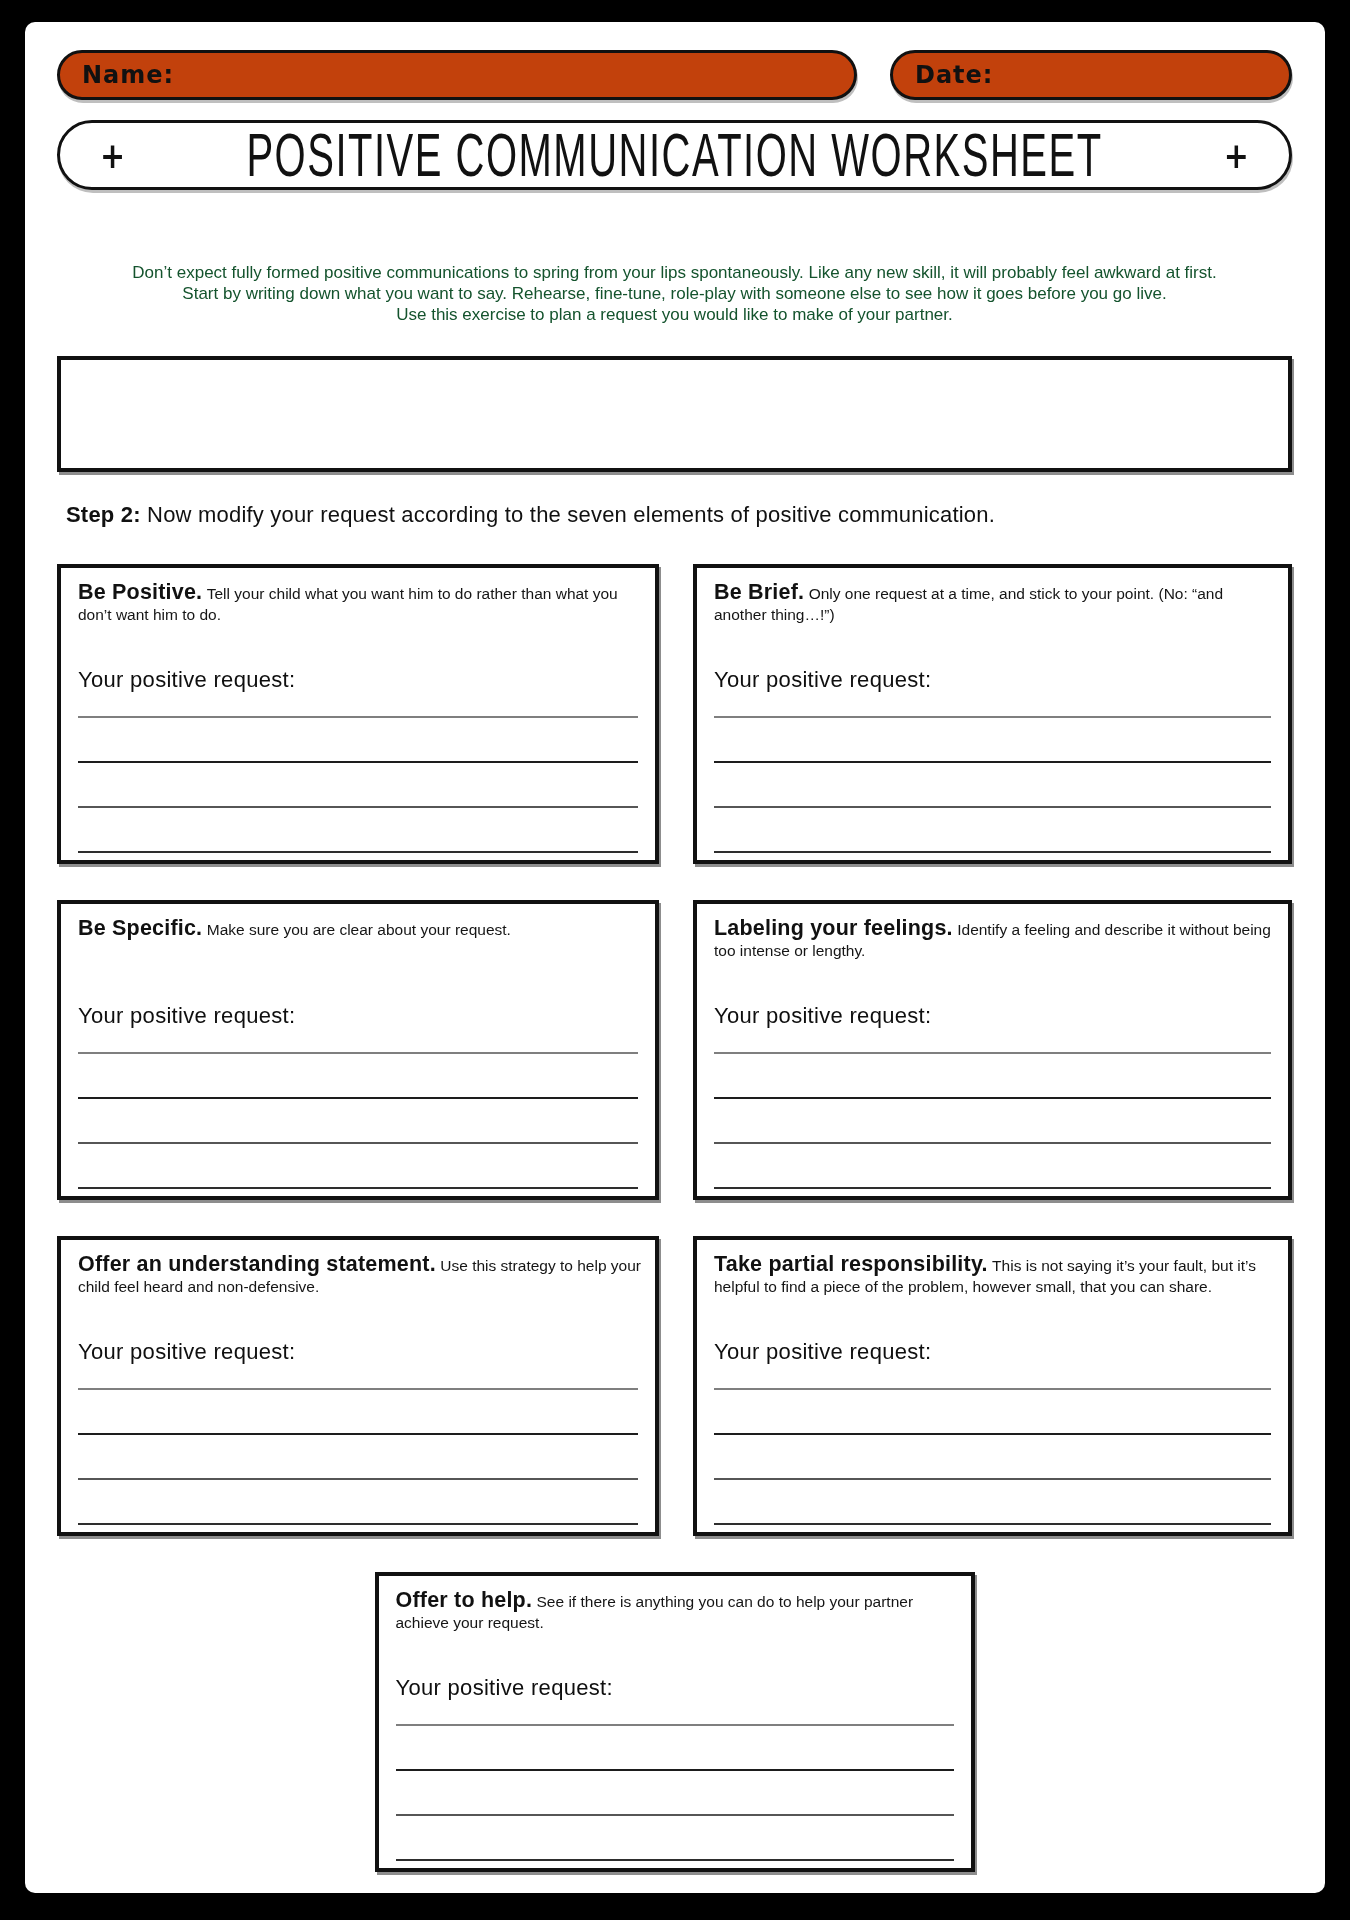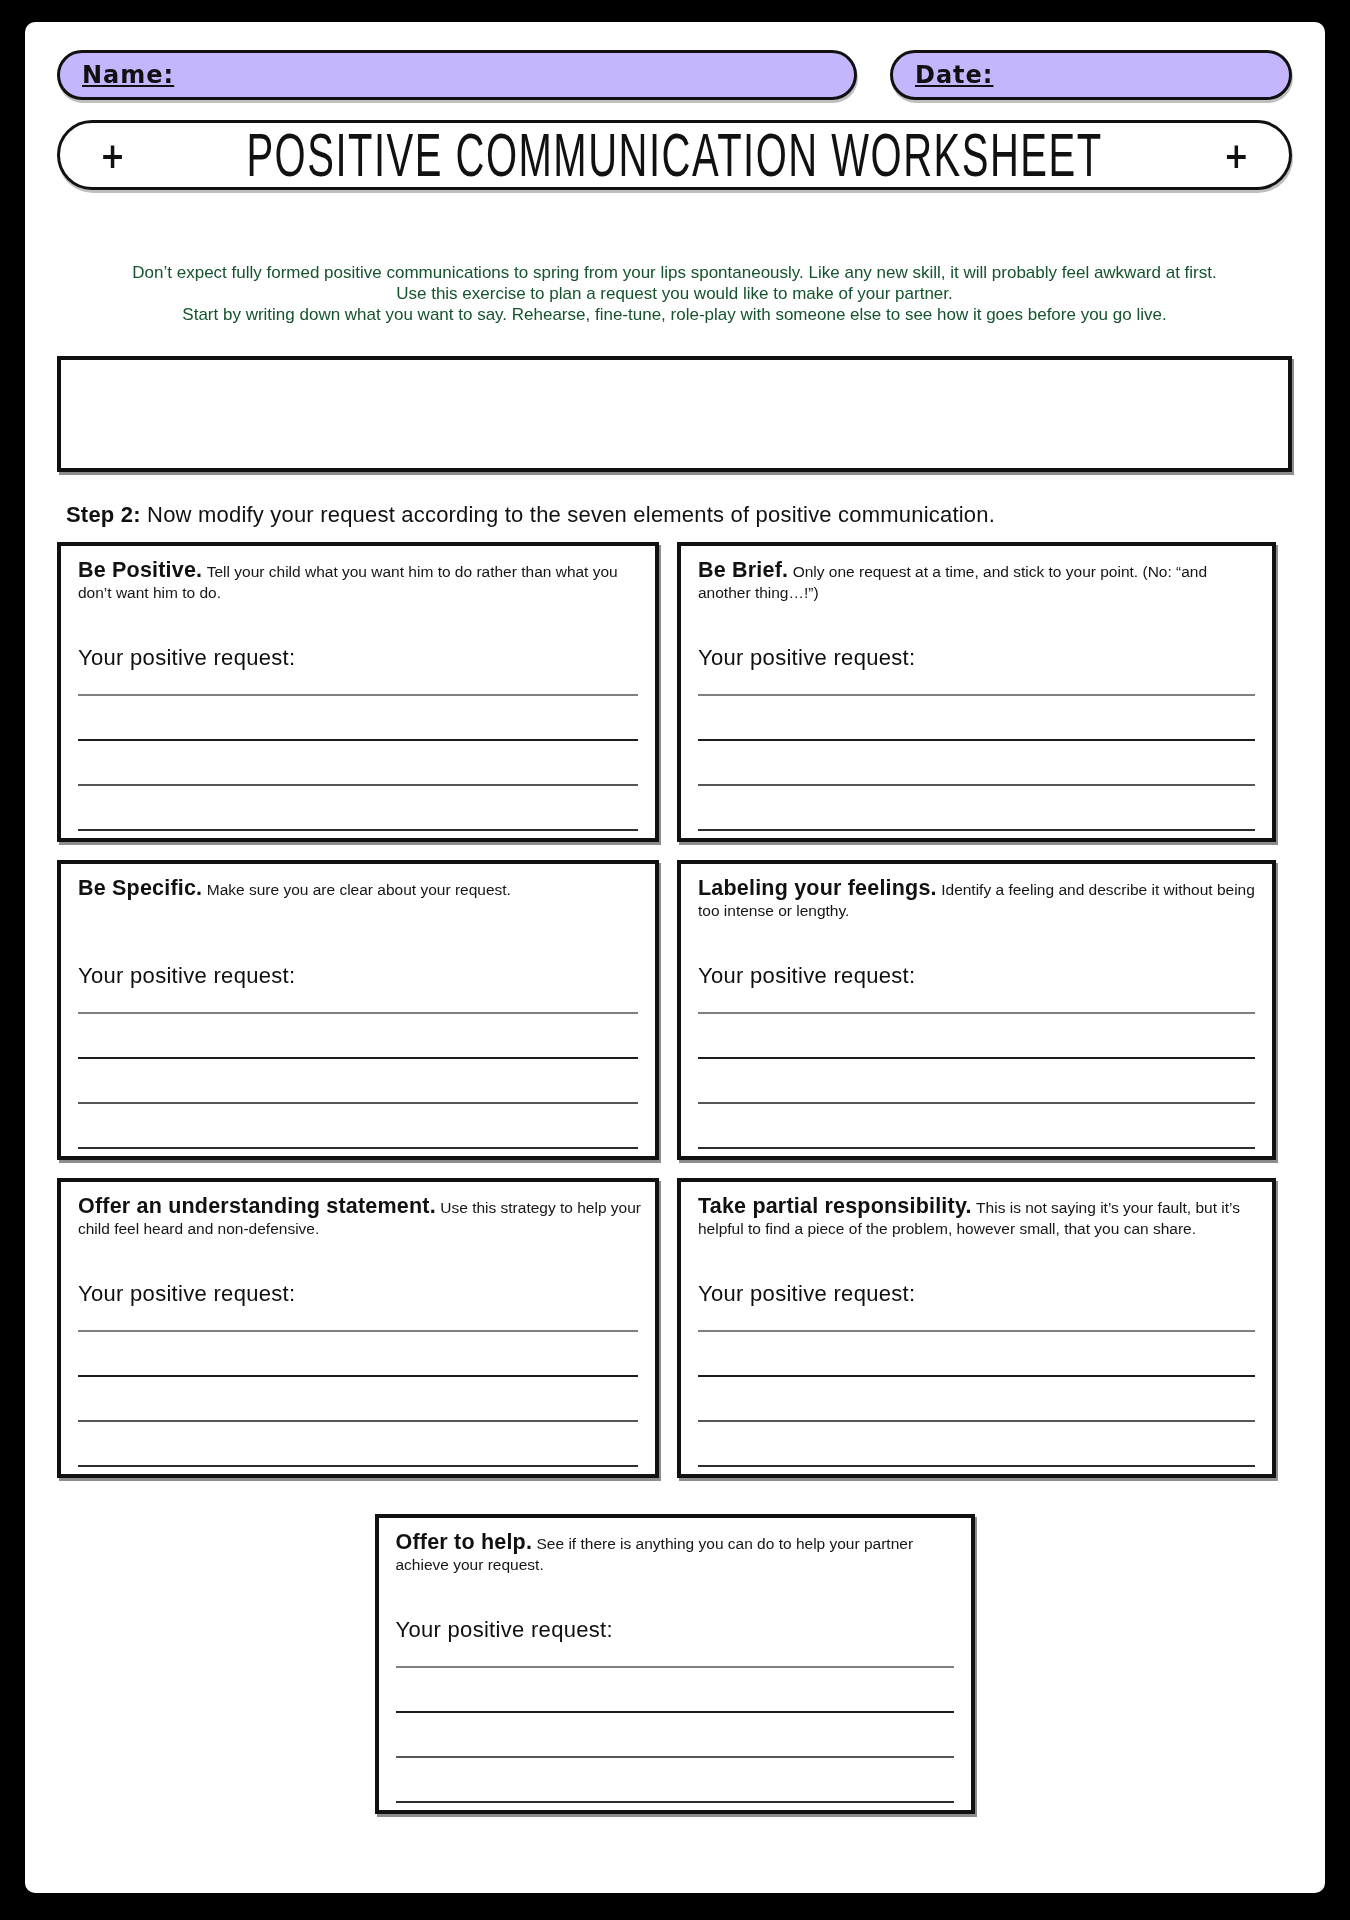--- a/index.html
+++ b/index.html
@@ -17,22 +17,22 @@
     overflow:hidden;
   }
   .content{padding:0 33px 0 32px;}
 
   
   .header-row{
     margin-top:28px;display:flex;gap:33px;height:50px;
   }
   .pill{
     border:3px solid #111;border-radius:28px;
-    background:#c4b5fd;display:flex;align-items:center;
-    box-sizing:border-box;box-shadow:1px 3px 0 #bfbfbf;text-decoration:underline;
+    background:#c2410c;display:flex;align-items:center;
+    box-sizing:border-box;box-shadow:1px 3px 0 #bfbfbf;
   }
   .pill .pill-label{
     font-family:"DejaVu Sans", sans-serif;
     font-weight:700;font-size:24px;letter-spacing:1px;
     padding-left:22px;white-space:nowrap;
   }
   .name-pill{width:800px;}
   .date-pill{flex:1;align-items:center;}
 
   
@@ -68,23 +68,23 @@
   }
   .step-line{font-size:22px;letter-spacing:0.2px;}
   .step-label{font-weight:700;}
   .step1-writing-area{position:absolute;left:4px;right:4px;top:44px;bottom:4px;}
 
   
   .step2-line{margin-top:30px;height:28px;padding-left:9px;}
 
   
   .grid{
-    margin-top:12px;
+    margin-top:34px;
     display:grid;grid-template-columns:602px 599px;
-    column-gap:34px;row-gap:36px;gap:18px;
+    column-gap:34px;row-gap:36px;
   }
   .card{
     height:300px;box-sizing:border-box;
     border:4px solid #111;background:#fff;
     box-shadow:2px 3px 0 #8d8d8d;
     position:relative;
   }
   .card-head{
     position:absolute;top:14px;left:17px;right:12px;
     line-height:21px;
@@ -122,22 +122,22 @@
     </div>
 
     <div class="title-banner">
       <span class="title-plus">+</span>
       <span class="title-text">POSITIVE COMMUNICATION WORKSHEET</span>
       <span class="title-plus">+</span>
     </div>
 
     <div class="intro">
       <div>Don’t expect fully formed positive communications to spring from your lips spontaneously. Like any new skill, it will probably feel awkward at first.</div>
+      <div>Start by writing down what you want to say. Rehearse, fine-tune, role-play with someone else to see how it goes before you go live.</div>
       <div>Use this exercise to plan a request you would like to make of your partner.</div>
-      <div>Start by writing down what you want to say. Rehearse, fine-tune, role-play with someone else to see how it goes before you go live.</div>
     </div>
 
     <div class="step1-box">
       <div class="step1-writing-area"></div>
     </div>
 
     <div class="step2-line step-line">
       <span class="step-label">Step 2:</span>
       <span>Now modify your request according to the seven elements of positive communication.</span>
     </div>

